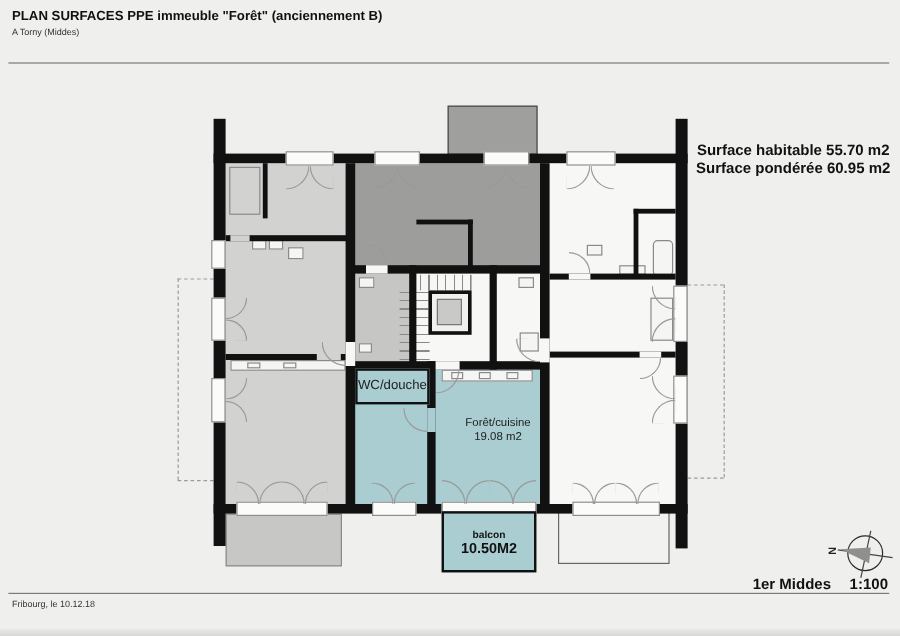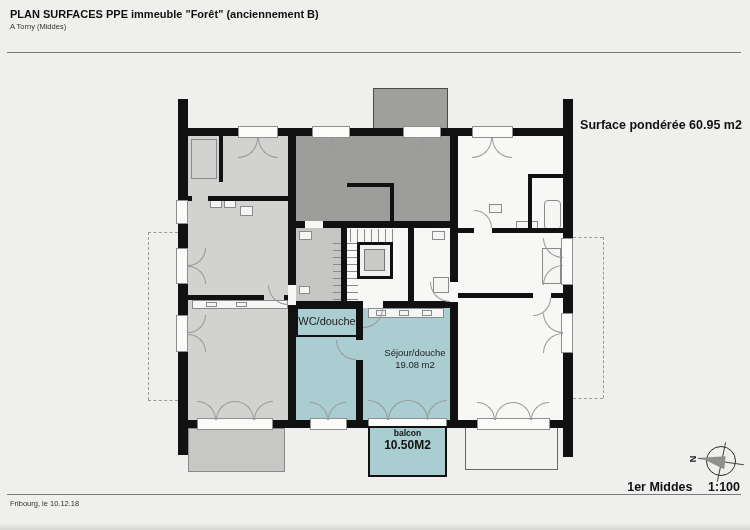--- a/index.html
+++ b/index.html
@@ -158,33 +158,34 @@
   <div class="arc arc-tr" style="left:543px;top:313px;width:20px;height:20px;"></div>
   <div class="arc arc-br" style="left:543px;top:333px;width:20px;height:20px;"></div>
   <div class="arc arc-tl" style="left:363px;top:308px;width:20px;height:20px;"></div>
   <div class="arc arc-tr" style="left:268px;top:285px;width:20px;height:20px;"></div>
   <div class="arc arc-bl" style="left:305px;top:203px;width:18px;height:18px;"></div>
   <div class="arc arc-tr" style="left:430px;top:282px;width:20px;height:20px;"></div>
   <div class="arc arc-bl" style="left:474px;top:210px;width:18px;height:18px;"></div>
   <div class="arc arc-tl" style="left:533px;top:298px;width:18px;height:18px;"></div>
   <div class="arc arc-tr" style="left:336px;top:340px;width:20px;height:20px;"></div>
 
-  <div class="abs" style="left:368px;top:426px;width:79px;height:51px;background:#a9cdd1;border:2px solid #111;display:flex;flex-direction:column;align-items:center;justify-content:flex-start;">
+  <div class="abs" style="left:368px;top:426px;width:79px;height:51px;background:#a9cdd1;border:2px solid #111;display:flex;flex-direction:column;align-items:center;justify-content:center;">
     <div style="font-size:8.5px;font-weight:bold;color:#111;">balcon</div>
     <div style="font-size:12px;font-weight:bold;color:#111;">10.50M2</div>
   </div>
 
   <div class="room-label" style="left:296px;top:315px;width:62px;font-size:11px;">WC/douche</div>
   <div class="room-label" style="left:355px;top:347px;width:120px;font-size:9.5px;">
-    <div>Séjour/douche</div>
+    <div>Forêt/cuisine</div>
     <div>19.08 m2</div>
   </div>
 </div>
 
 <div class="abs" style="left:575px;top:118px;width:172px;text-align:center;">
+  <div class="lot-line" style="font-size:12.5px;line-height:15px;">Surface habitable 55.70 m2</div>
   <div class="lot-line" style="font-size:12.5px;line-height:15px;">Surface pondérée 60.95 m2</div>
 </div>
 
 <div class="abs" style="left:696px;top:442px;width:48px;height:46px;">
   <div class="abs" style="left:10px;top:4px;width:30px;height:30px;border:1.5px solid #2a2a2a;border-radius:50%;"></div>
   <div class="abs" style="left:25px;top:0;width:0;height:40px;border-left:1px solid #444;transform:rotate(12deg);"></div>
   <div class="abs" style="left:2px;top:19px;width:46px;height:0;border-top:1px solid #444;transform:rotate(8deg);"></div>
   <div class="abs" style="left:4px;top:13px;width:0;height:0;border-right:25px solid #8f8f8d;border-top:4px solid transparent;border-bottom:9px solid transparent;transform:rotate(6deg);"></div>
   <div class="abs" style="left:-6px;top:12px;font-size:9px;font-weight:bold;color:#222;transform:rotate(-90deg);">N</div>
 </div>

